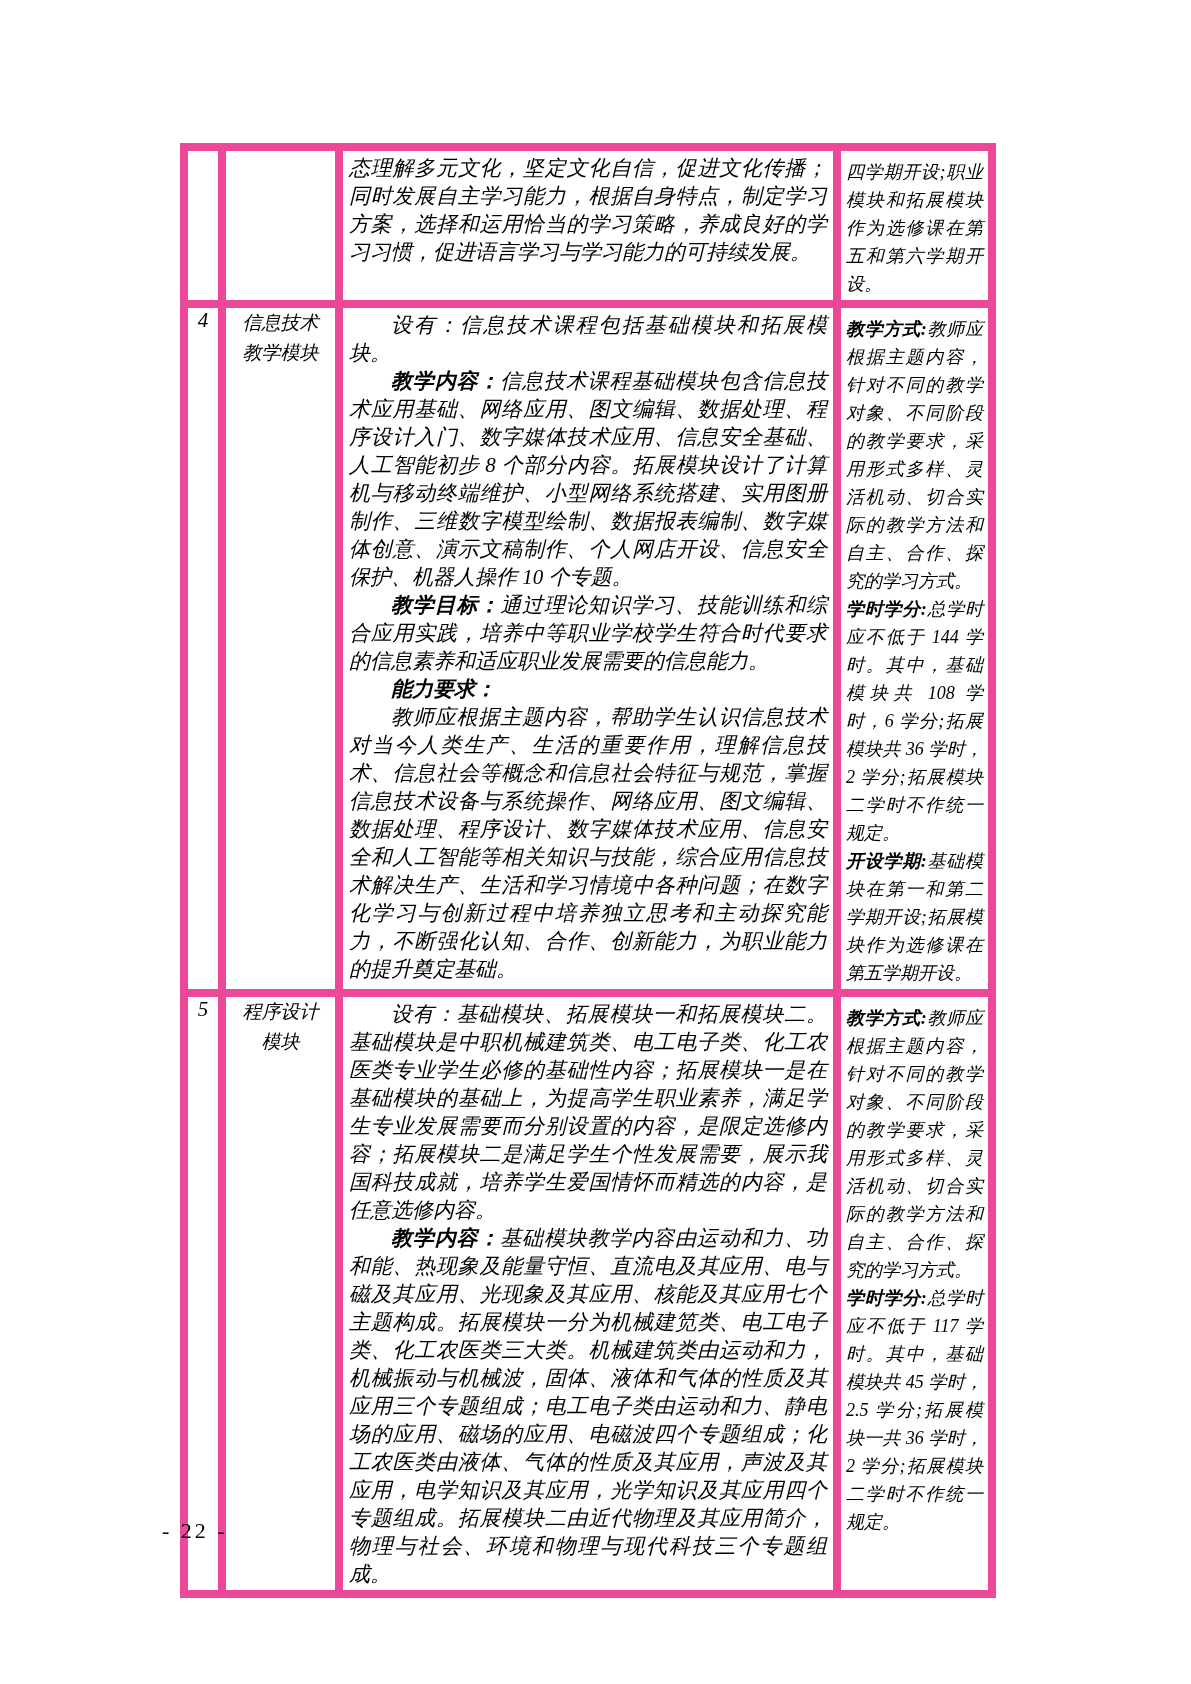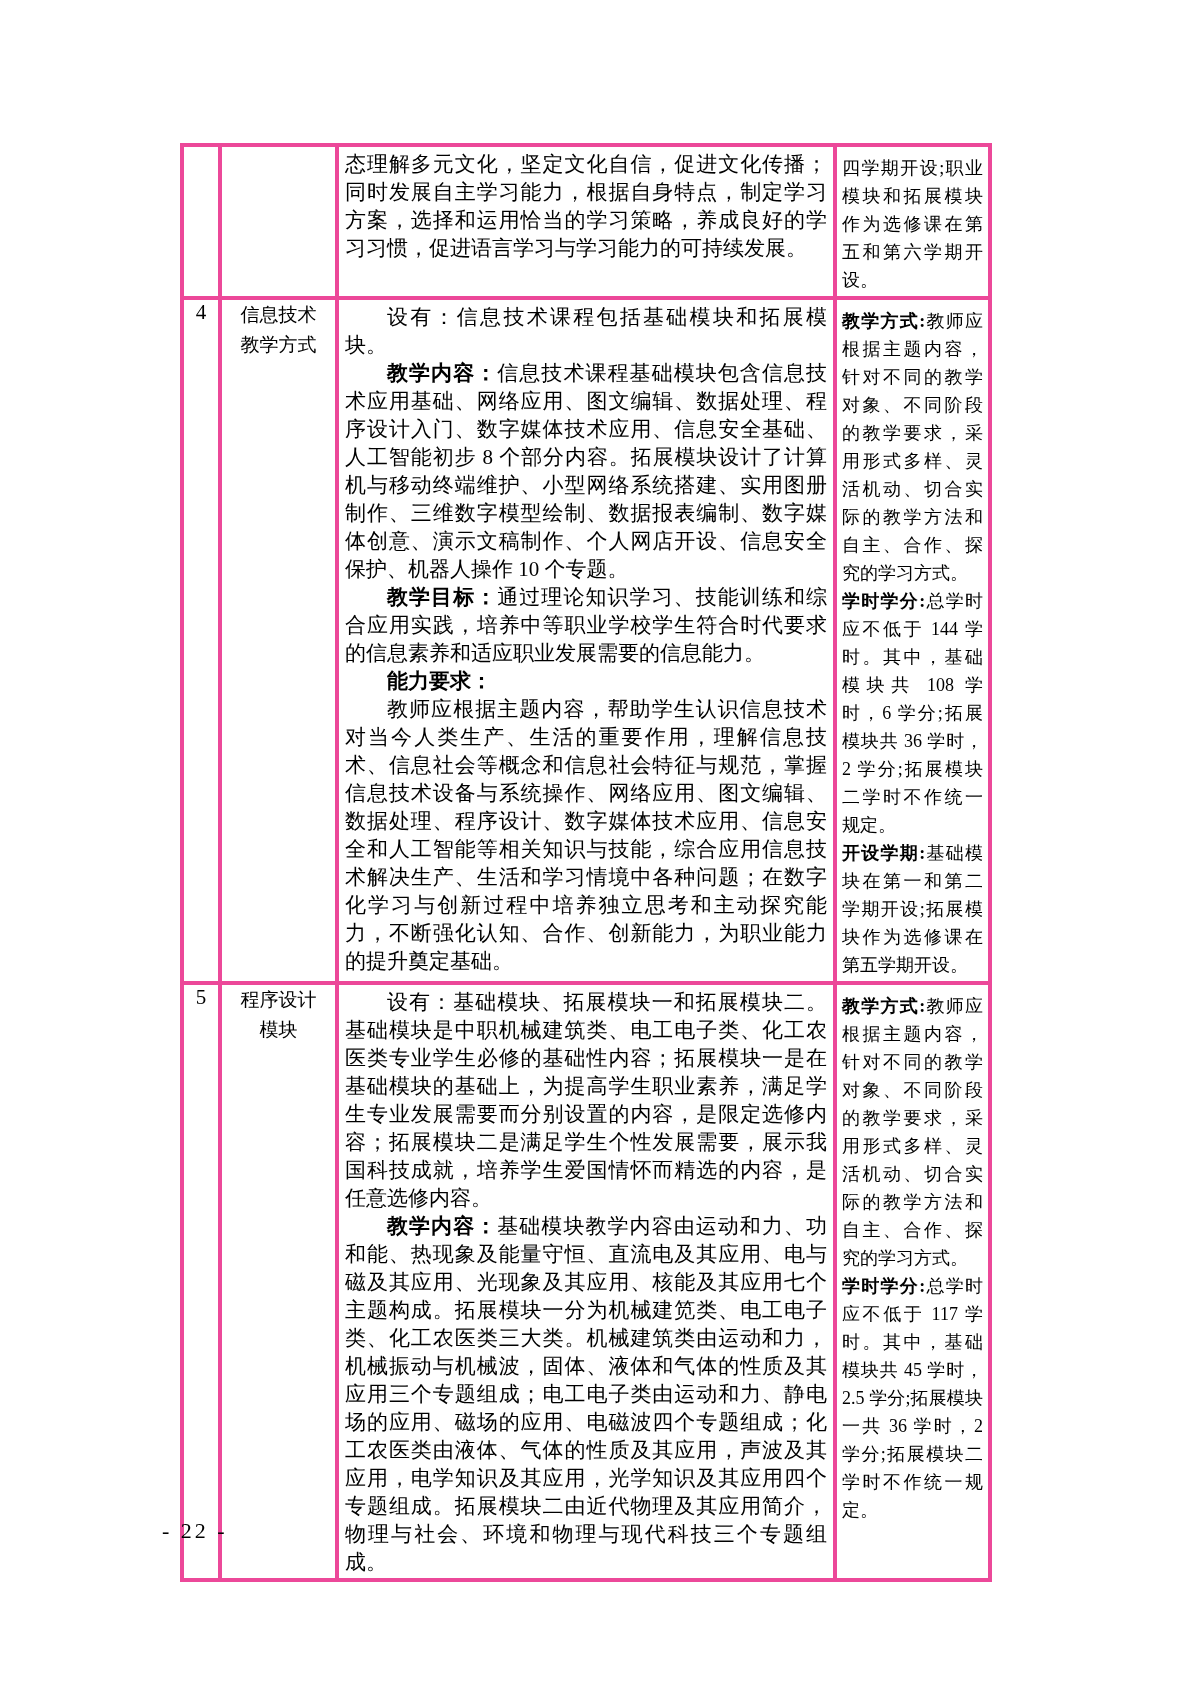--- a/index.html
+++ b/index.html
@@ -8,23 +8,24 @@
     width:1191px; height:1684px;
     position:relative;
     font-family:"Liberation Serif","DejaVu Serif",serif;
     color:#000;
   }
   .doc-table{
     position:absolute; left:180px; top:143px; width:808px;
     border-collapse:collapse; table-layout:fixed;
   }
   .doc-table td{
-    border:4px solid #ec4899;
+    border:8px solid #ec4899;
     vertical-align:top;
     overflow:hidden;
+    font-style:italic;
   }
   tr.row-partial{ height:149px; }
   tr.row-4{ height:652px; }
   tr.row-5{ height:570px; }
   .c-num{
     text-align:center; vertical-align:middle;
     font-size:21px;
   }
   .c-mod{
     text-align:center; vertical-align:middle;
@@ -73,21 +74,21 @@
         <p>四学期开设;职业模块和拓展模块作为选修课在第五和第六学期开设。</p>
       </td>
     </tr>
 
     <tr class="row-4">
       <td class="c-num">
         <span>4</span>
       </td>
       <td class="c-mod">
         <div>信息技术</div>
-        <div>教学方式</div>
+        <div>教学模块</div>
       </td>
       <td class="c-main">
         <p><b></b><span>设有：信息技术课程包括基础模块和拓展模块。</span></p>
         <p><b>教学内容：</b><span>信息技术课程基础模块包含信息技术应用基础、网络应用、图文编辑、数据处理、程序设计入门、数字媒体技术应用、信息安全基础、人工智能初步 8 个部分内容。拓展模块设计了计算机与移动终端维护、小型网络系统搭建、实用图册制作、三维数字模型绘制、数据报表编制、数字媒体创意、演示文稿制作、个人网店开设、信息安全保护、机器人操作 10 个专题。</span></p>
         <p><b>教学目标：</b><span>通过理论知识学习、技能训练和综合应用实践，培养中等职业学校学生符合时代要求的信息素养和适应职业发展需要的信息能力。</span></p>
         <p><b>能力要求：</b><span></span></p>
         <p><b></b><span>教师应根据主题内容，帮助学生认识信息技术对当今人类生产、生活的重要作用，理解信息技术、信息社会等概念和信息社会特征与规范，掌握信息技术设备与系统操作、网络应用、图文编辑、数据处理、程序设计、数字媒体技术应用、信息安全和人工智能等相关知识与技能，综合应用信息技术解决生产、生活和学习情境中各种问题；在数字化学习与创新过程中培养独立思考和主动探究能力，不断强化认知、合作、创新能力，为职业能力的提升奠定基础。</span></p>
       </td>
       <td class="c-note">
         <p><b>教学方式:</b><span>教师应根据主题内容，针对不同的教学对象、不同阶段的教学要求，采用形式多样、灵活机动、切合实际的教学方法和自主、合作、探究的学习方式。</span></p>

